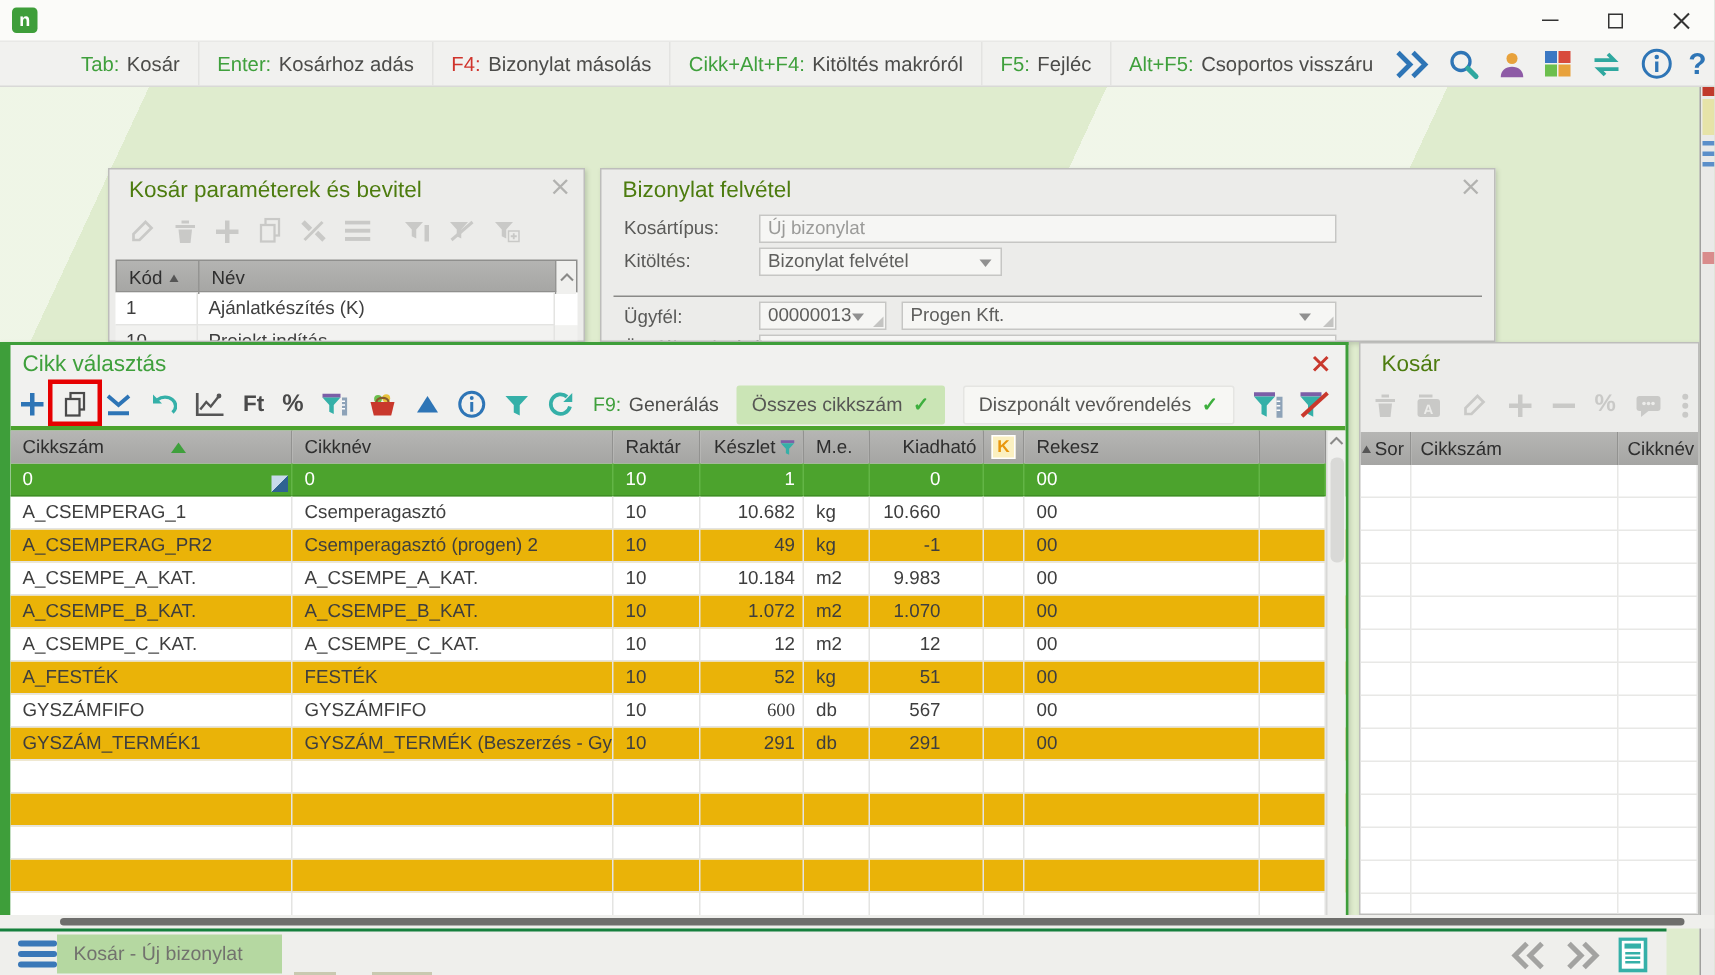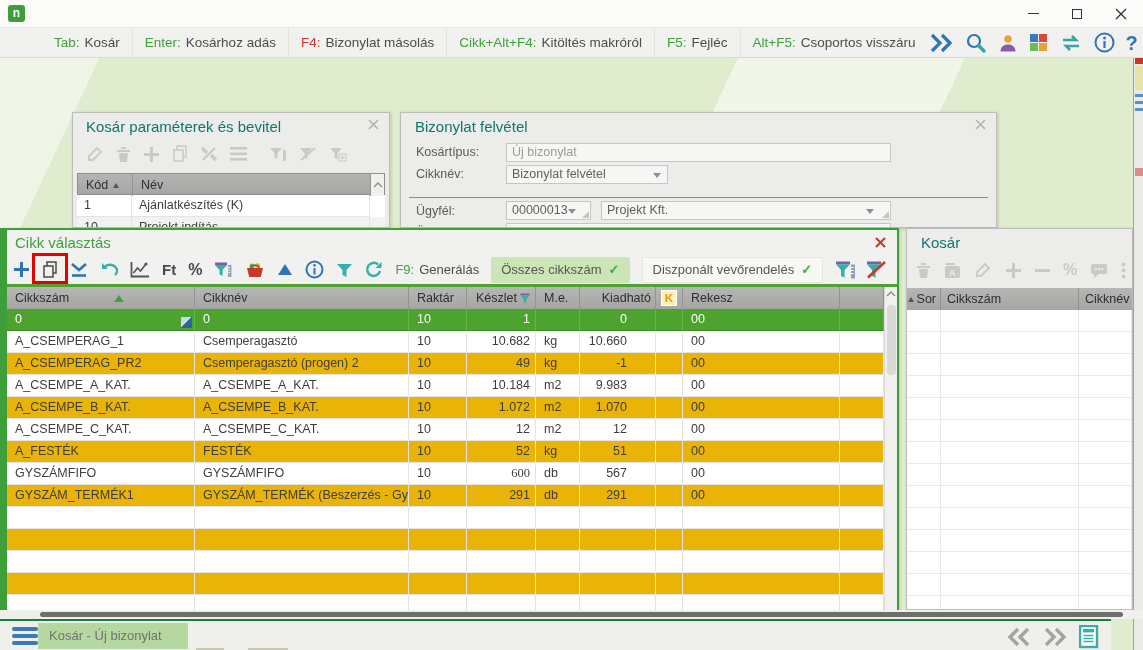--- a/index.html
+++ b/index.html
@@ -25,21 +25,21 @@
   .sc .k{font-size:13.5px}
   .tb-right{margin-left:auto;display:flex;align-items:center;gap:11px;padding-right:22px}
   .qmark{font-size:20px;font-weight:bold;color:#2E75B6;line-height:20px}
 
   
   .desktop{position:absolute;left:0;top:58px;width:100%;height:592px;background-color:#dfecce;
     background-image:linear-gradient(115deg,rgba(255,255,255,.5) 0 7%,rgba(255,255,255,0) 7% 52%,rgba(255,255,255,.55) 52% 68%,rgba(255,255,255,0) 68%)}
 
   
   .panel{position:absolute;background:#ececea;border:1px solid #bdbdbb;box-shadow:1px 1px 3px rgba(80,90,70,.25);overflow:hidden}
-  .p-title{font-size:15px;color:#0f766e}
+  .p-title{font-size:15px;color:#4d7c0f}
   .p-close{position:absolute;top:6px;right:10px}
 
   
   .params{left:72px;top:112px;width:318px;height:116px}
   .params .p-title{position:absolute;left:13px;top:5px}
   .p-toolbar{position:absolute;left:13px;top:32px;display:flex;align-items:center;gap:12px;color:#c9c9c7}
   .gap-l{margin-left:10px}
   .ptable{position:absolute;left:4px;top:60px;right:4px}
   .pth{display:flex;background:linear-gradient(#b4b4b2,#a6a6a4);border:1px solid #8f8f8d;height:22px}
   .pth .thc{background:none;border-right:1px solid #949492}
@@ -280,28 +280,28 @@
 
   <div class="panel bizo">
     <span class="p-title">Bizonylat felvétel</span>
     <svg class="p-close" width="11" height="11">
         <path d="M1 1l9 9M10 1L1 10" stroke="#b2b2b0" stroke-width="1.6"></path>
       </svg>
 
     <span class="flabel" style="top:32px">Kosártípus:</span>
     <div class="ffield" style="left:105px;top:30px;width:385px;color:#9b9b99">Új bizonylat</div>
 
-    <span class="flabel" style="top:54px">Cikknév:</span>
+    <span class="flabel" style="top:54px">Kitöltés:</span>
     <div class="ffield" style="left:105px;top:52px;width:162px;color:#5f5f5d"><span>Bizonylat felvétel</span><span class="dd" style="right:6px"></span></div>
 
     <div class="fsep"></div>
 
     <span class="flabel" style="top:91px">Ügyfél:</span>
     <div class="ffield" style="left:105px;top:88px;width:85px;color:#5f5f5d"><span>00000013</span><span class="dd" style="right:14px"></span><span class="grip"></span></div>
-    <div class="ffield" style="left:200px;top:88px;width:290px;color:#5f5f5d"><span>Projekt Kft.</span><span class="dd" style="right:16px"></span><span class="grip"></span></div>
+    <div class="ffield" style="left:200px;top:88px;width:290px;color:#5f5f5d"><span>Progen Kft.</span><span class="dd" style="right:16px"></span><span class="grip"></span></div>
 
     <span class="flabel" style="top:112px">Ügyfél ügyintéző:</span>
     <div class="ffield" style="left:105px;top:110px;width:385px"></div>
   </div>
 
   <div class="panel cikk">
     <div class="c-head">
       <span class="p-title">Cikk választás</span>
       <svg class="p-close" width="11" height="11">
           <path d="M1 1l9 9M10 1L1 10" stroke="#C9382C" stroke-width="2"></path>

